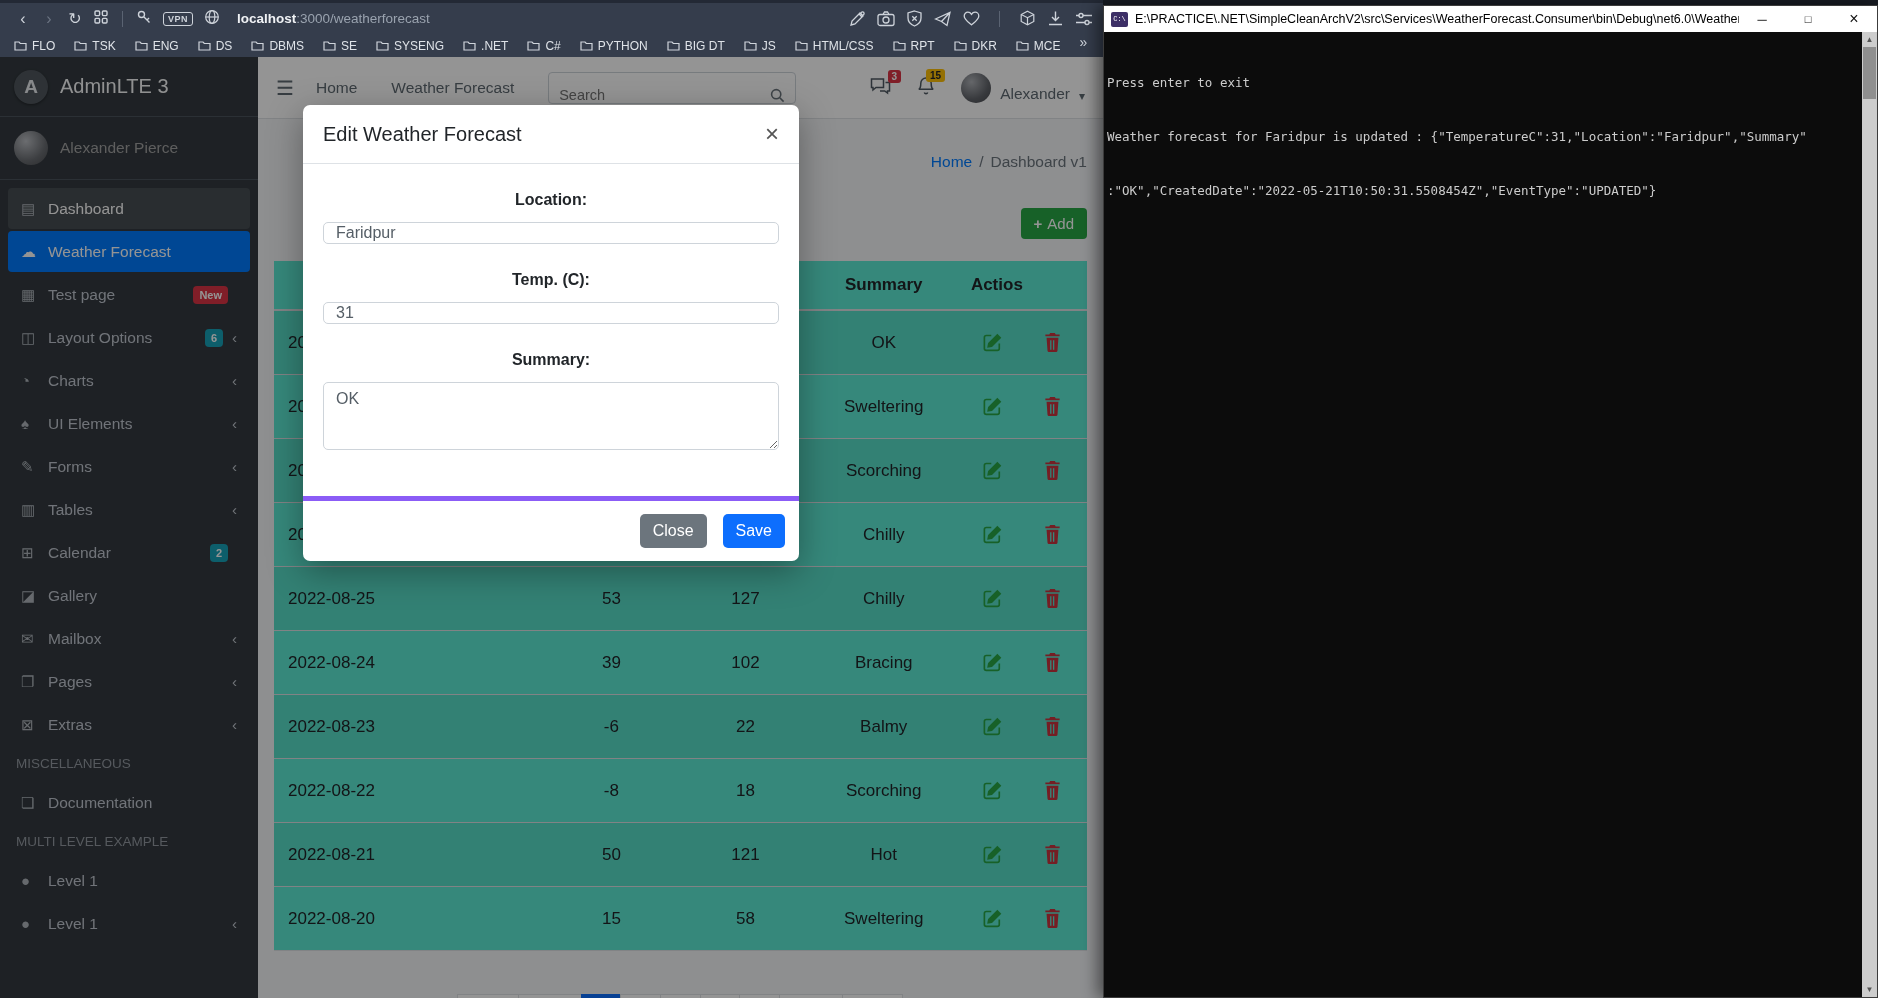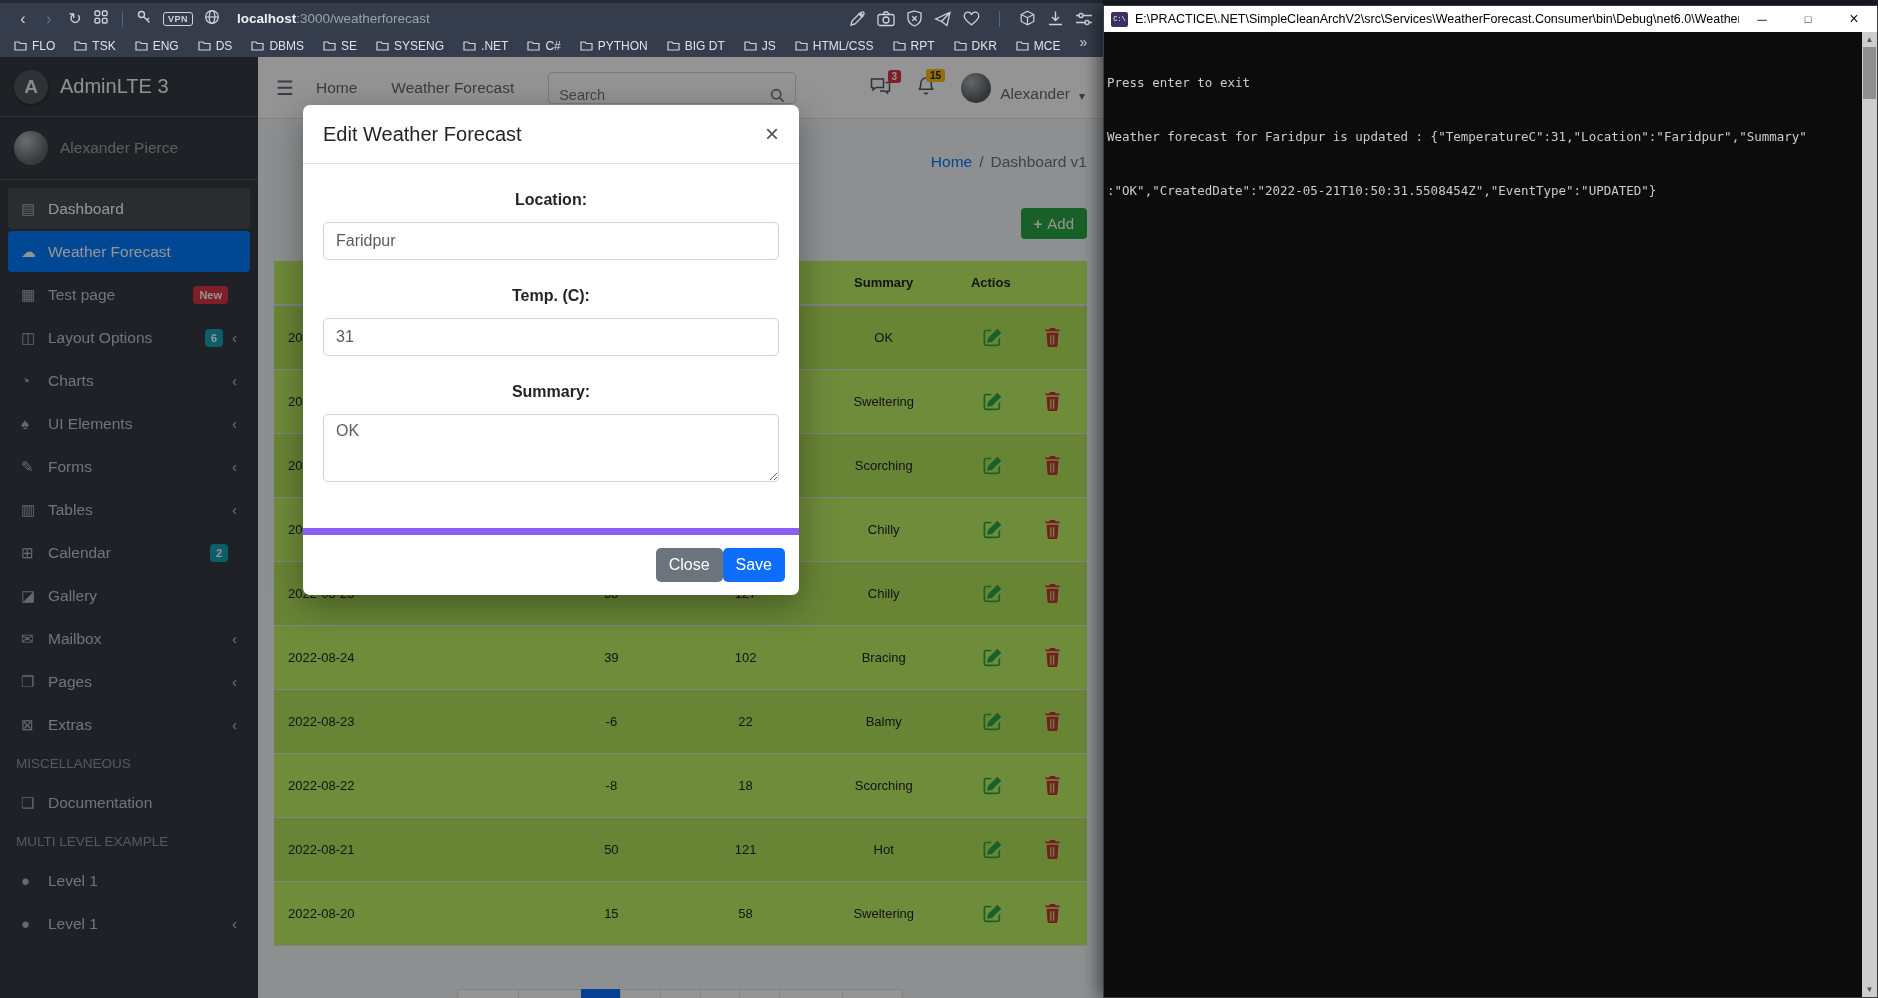--- a/index.html
+++ b/index.html
@@ -61,21 +61,21 @@
 
   .content { flex:1; padding:0 16px; position:relative; }
   .bc-row { display:flex; justify-content:flex-end; margin-top:34px; font-size:15.5px; }
   .bc-home { color:#007bff; cursor:pointer; }
   .bc-sep { color:#6c757d; margin:0 7px; }
   .bc-cur { color:#6c757d; }
   .add-row { display:flex; justify-content:flex-end; margin-top:37px; }
   .btn-add { background:#28a745; color:#fff; border:none; border-radius:4px; font-size:15px; padding:7px 13px; cursor:pointer; display:flex; align-items:center; gap:5px; font-family:inherit; }
   .btn-add b { font-size:15px; }
 
-  table.wf { width:100%; border-collapse:collapse; margin-top:22px; background:#bef264; font-size:13px; color:#212529; }
+  table.wf { width:100%; border-collapse:collapse; margin-top:22px; background:#5eead4; font-size:17px; color:#212529; }
   table.wf th { text-align:left; font-weight:bold; padding:14px 14px; border-bottom:2px solid #dee2e6; }
   table.wf td { padding:0 14px; height:63px; border-bottom:1px solid #dee2e6; }
   table.wf tbody tr:nth-child(odd) { background:rgba(0,0,0,.05); }
   .col-date  { width:33%; }
   .col-tc    { width:17%; text-align:center !important; }
   .col-tf    { width:16%; text-align:center !important; }
   .col-sum   { width:18%; text-align:center !important; }
   .col-act   { width:16%; }
   .act-cell  { display:flex; gap:42px; align-items:center; justify-content:center; height:63px; }
   .act-btn { cursor:pointer; display:block; }
@@ -85,23 +85,23 @@
   .page-item.active { background:#0d6efd; border-color:#0d6efd; color:#fff; }
 
   
   .backdrop { position:absolute; inset:0; background:rgba(0,0,0,.42); z-index:40; }
   .modal { position:absolute; left:303px; top:48px; width:496px; background:#fff; border-radius:7px; z-index:50; box-shadow:0 10px 35px rgba(0,0,0,.35); }
   .m-head { display:flex; align-items:center; justify-content:space-between; padding:17px 20px; border-bottom:1px solid #dee2e6; }
   .m-title { font-size:20px; font-weight:500; color:#212529; }
   .m-x { font-size:24px; color:#555; cursor:pointer; line-height:1; }
   .m-body { padding:27px 20px 42px; }
   .m-label { text-align:center; font-weight:bold; font-size:16px; color:#212529; margin-bottom:13px; }
-  .m-input { width:100%; height:38px; border:1px solid #ced4da; border-radius:5px; padding:0 12px; font-size:16px; color:#555e66; margin-bottom:27px; font-family:inherit; outline:none; }
+  .m-input { width:100%; height:22px; border:1px solid #ced4da; border-radius:5px; padding:0 12px; font-size:16px; color:#555e66; margin-bottom:27px; font-family:inherit; outline:none; }
   textarea.m-input { height:68px; padding-top:7px; resize:vertical; margin-bottom:0; }
-  .m-foot { display:flex; justify-content:flex-end; gap:0; padding:13px 14px; border-top:7px solid #8b5cf6; }
+  .m-foot { display:flex; justify-content:flex-end; gap:16px; padding:13px 14px; border-top:5px solid #8b5cf6; }
   .btn { border:none; border-radius:5px; color:#fff; font-size:16px; padding:8px 13px; cursor:pointer; font-family:inherit; }
   .btn-close { background:#6c757d; }
   .btn-save { background:#0d6efd; }
 
   
   .console { position:absolute; left:1103px; top:5px; width:775px; height:993px; background:#0c0c0c; box-shadow:-6px 0 14px rgba(0,0,0,.45); border:1px solid #3c3c3c; }
   .c-title { height:26px; background:#ffffff; display:flex; align-items:center; padding:0 0 0 7px; }
   .c-ico { width:17px; height:15px; background:#3d2f66; border-radius:2px; color:#fff; font-size:7px; display:flex; align-items:center; justify-content:center; margin-right:7px; font-family:"Liberation Mono", monospace; }
   .c-text { font-size:12.5px; color:#000; white-space:nowrap; overflow:hidden; flex:1; }
   .c-btns { display:flex; }

